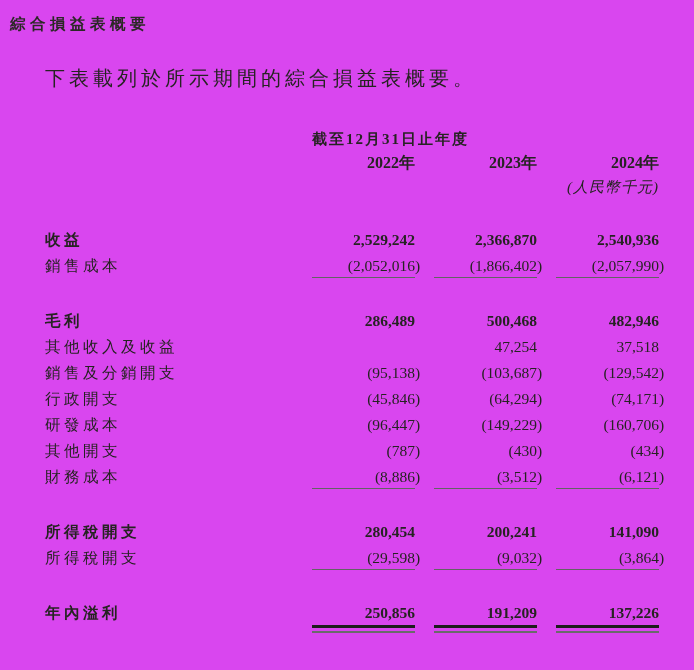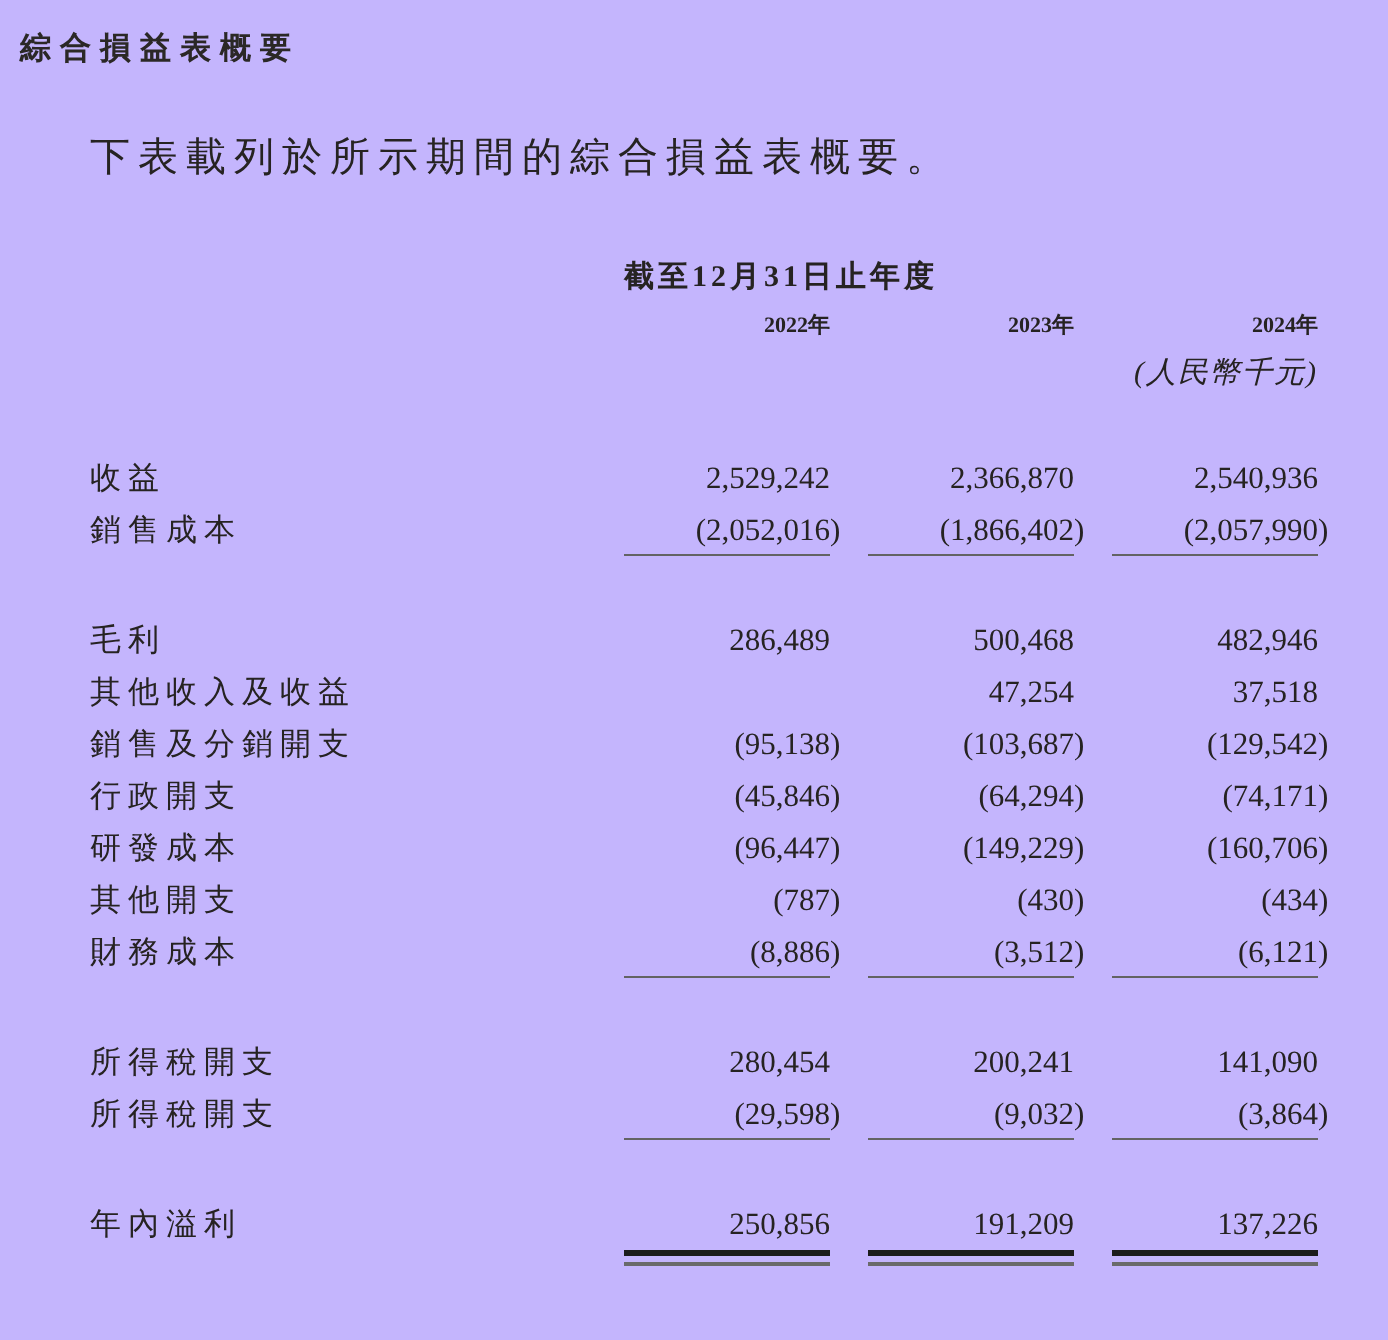--- a/index.html
+++ b/index.html
@@ -1,19 +1,19 @@
 <!DOCTYPE html>
 <html><head>
 <meta charset="utf-8">
 <style>
   html, body { margin:0; padding:0; background:#ffffff; }
   .sheet {
     position:relative;
     width:694px; height:670px;
-    background:#c4b5fd;
+    background:#d946ef;
     color:#262322;
     font-family:"Liberation Serif", serif;
     overflow:hidden;
   }
   .doc-title {
     margin:0;
     padding:14px 0 0 10px;
     font-family:"Liberation Sans", sans-serif;
     font-size:15.5px;
     font-weight:bold;
@@ -36,21 +36,21 @@
     text-align:left;
     font-weight:bold;
     font-size:15px;
     letter-spacing:2px;
     height:21px; line-height:21px;
   }
   .year-row {
     display:flex;
     height:26px; line-height:26px;
     font-weight:bold;
-    font-size:11px;
+    font-size:16px;
   }
   .unit-span {
     margin-left:267px;
     width:347px;
     text-align:right;
     font-style:italic;
     font-size:15px;
     letter-spacing:1px;
     height:22px; line-height:22px;
   }
@@ -64,21 +64,21 @@
     letter-spacing:3.5px;
     white-space:nowrap;
   }
   .num {
     width:103px;
     margin-left:19px;
     text-align:right;
     position:relative;
     white-space:nowrap;
   }
-  .bold { font-weight:normal; }
+  .bold { font-weight:bold; }
   .hang { display:inline-block; width:0; white-space:pre; }
   .rule-single .num::after {
     content:"";
     position:absolute; left:0; right:0; bottom:1px;
     border-bottom:1.5px solid #636363;
   }
   .rule-double .num::after {
     content:"";
     position:absolute; left:0; right:0; bottom:-7px;
     height:3px;

